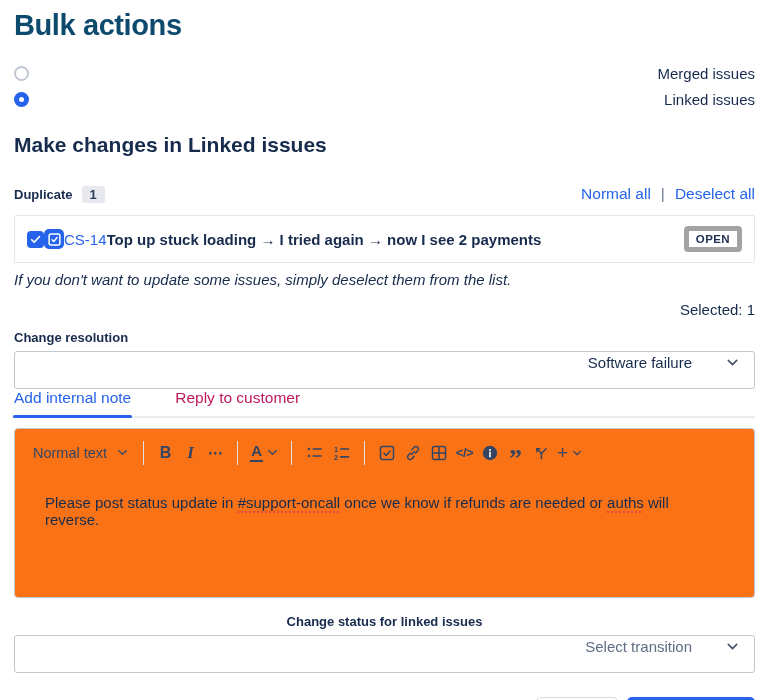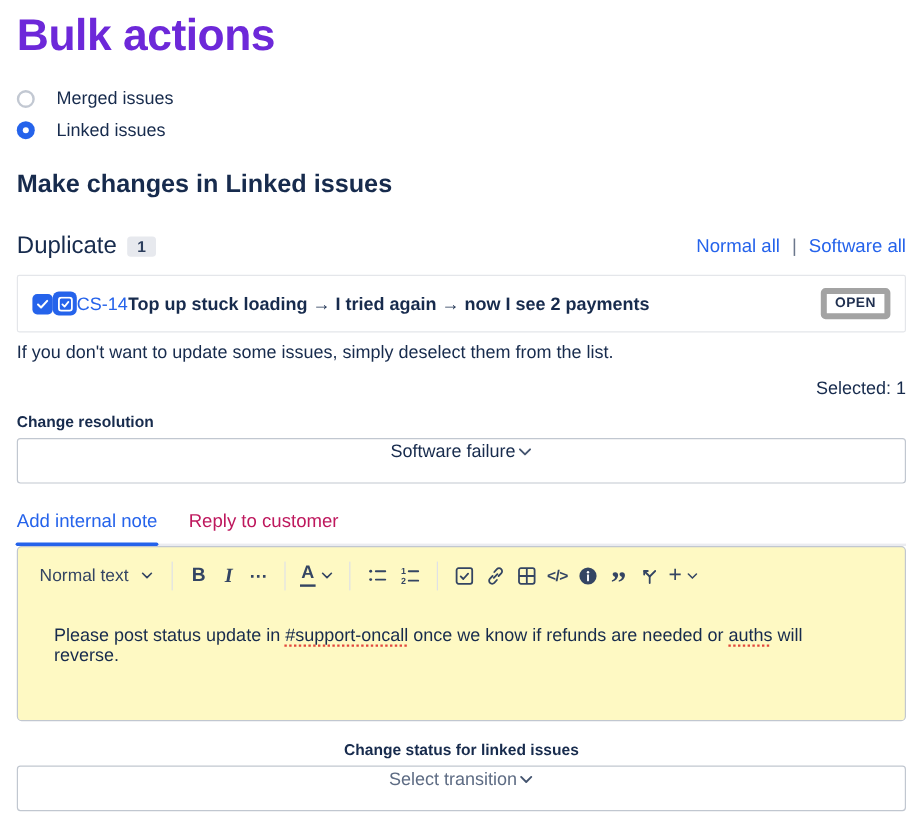--- a/index.html
+++ b/index.html
@@ -4,64 +4,64 @@
 <style>
   * { margin:0; padding:0; box-sizing:border-box; }
   html,body { background:#fff; }
   body {
     width:769px; height:700px;
     font-family:"Liberation Sans", sans-serif;
     font-size:15px; color:#172B4D; overflow:hidden;
   }
   .page { padding:7px 14px 0 14px; }
 
-  h1.page-title { font-size:37px; font-weight:700; color:#6d28d9; letter-spacing:-0.4px; margin-top:2px; }
+  h1.page-title { font-size:29px; font-weight:700; color:#0c4a6e; letter-spacing:-0.4px; margin-top:2px; }
 
   
   .radios { margin-top:23px; display:flex; flex-direction:column; gap:9px; }
-  .radio-row { display:flex; align-items:center; gap:18px; cursor:pointer; }
+  .radio-row { display:flex; align-items:center; gap:18px; cursor:pointer;justify-content:space-between; }
   .radio-dot { width:15px; height:15px; border-radius:50%; border:2px solid #C2C8D2; background:#fff; flex:0 0 auto; position:relative; }
   .radio-dot.selected { border:none; background:#2563EB; }
   .radio-dot.selected::after { content:""; position:absolute; top:5px; left:5px; width:5px; height:5px; border-radius:50%; background:#fff; }
 
   .section-heading { margin-top:25px; font-weight:700; font-size:21px; }
 
   
   .list-header { margin-top:28px; display:flex; justify-content:space-between; align-items:center; }
   .group-wrap { display:flex; align-items:center; gap:9px; }
-  .group-label { font-weight:400; font-size:20px; }
+  .group-label { font-weight:700; font-size:13px; }
   .count-badge { background:#E7E9EE; color:#2C3E5D; border-radius:3px; padding:1px 8px; font-size:13px; font-weight:600; }
   .select-links { display:flex; align-items:center; gap:10px; font-size:15.5px; }
   .select-links a { color:#2563EB; text-decoration:none; cursor:pointer; }
   .pipe-sep { color:#6B778C; }
 
   
   .issue-row { margin-top:12px; border:1px solid #E4E6EA; border-radius:2px; background:#fff; display:flex; align-items:center; padding:10px 12px; }
   .row-checkbox { width:17px; height:17px; background:#2563EB; border-radius:4px; display:flex; align-items:center; justify-content:center; cursor:pointer; flex:0 0 auto; }
   .type-icon { width:20px; height:20px; background:#2563EB; border-radius:5px; display:flex; align-items:center; justify-content:center; flex:0 0 auto; }
   .issue-key { color:#2563EB; font-weight:500; text-decoration:none; cursor:pointer; white-space:nowrap; }
   .issue-summary { color:#172B4D; white-space:nowrap; overflow:hidden;font-weight:bold; }
   .status-lozenge { margin-left:auto; border:5px solid #a3a3a3; border-radius:4px; padding:2px 7px; font-size:11.5px; font-weight:700; letter-spacing:0.4px; color:#1F2F4F; background:#fff; flex:0 0 auto; }
 
-  .hint-text { margin-top:8px; }
+  .hint-text { margin-top:8px;font-style:italic; }
   .selected-count { margin-top:13px; text-align:right; }
 
   .field-label { display:block; margin-top:12px; margin-bottom:6px; font-size:13px; font-weight:700; }
-  .select-box { height:38px; border:1px solid #C1C7D0; border-radius:3px; display:flex; align-items:center; justify-content:center; padding:0 14px 16px 15px; cursor:pointer; background:#fff; }
+  .select-box { height:38px; border:1px solid #C1C7D0; border-radius:3px; display:flex; align-items:center; justify-content:flex-end; padding:0 14px 16px 15px; cursor:pointer; background:#fff;gap:33px; }
   .select-box .chev { color:#44546F; display:flex; }
   .placeholder-text { color:#5E6C84; }
 
   
-  .tabs { margin-top:23px; display:flex; gap:26px; border-bottom:2px solid #EBECF0; padding-bottom:9px; }
+  .tabs { display:flex; gap:44px; border-bottom:2px solid #EBECF0; padding-bottom:9px; }
   .tab { font-size:15.5px; color:#be185d; cursor:pointer; position:relative; }
   .tab.active { color:#2563EB; }
   .tab.active::after { content:""; position:absolute; left:-1px; right:-1px; bottom:-11px; height:3px; background:#2563EB; border-radius:2px; }
 
   
-  .editor { margin-top:0; border:1px solid #C1C7D0; border-radius:4px; height:146px; background:#fef9c3; }
+  .editor { margin-top:10px; border:1px solid #C1C7D0; border-radius:4px; height:170px; background:#f97316; }
   .toolbar { display:flex; align-items:center; padding:10px 10px 2px 13px; color:#344563; }
   .tb-btn { display:flex; align-items:center; justify-content:center; min-width:25px; height:27px; border-radius:3px; cursor:pointer; gap:3px; padding:0 3px; }
   .tb-divider { width:1px; height:24px; background:#DFE1E6; margin:0 9px; flex:0 0 auto; }
   .style-btn { font-size:14.5px; padding:0 5px; gap:9px; }
   .glyph-bold { font-weight:700; font-size:16px; }
   .glyph-italic { font-family:"Liberation Serif", serif; font-style:italic; font-weight:600; font-size:17px; }
   .glyph-more { font-size:15px; font-weight:700; letter-spacing:1px; }
   .glyph-colorA { font-size:15px; font-weight:600; line-height:1.1; border-bottom:2.5px solid #344563; padding:0 1px 1px 1px; }
   .glyph-code { font-size:13px; font-weight:700; letter-spacing:-0.5px; }
   .glyph-quote { font-family:"Liberation Serif", serif; font-size:26px; font-weight:700; line-height:0; position:relative; top:6px; }
@@ -98,21 +98,21 @@
   <div class="section-heading">Make changes in Linked issues</div>
 
   <div class="list-header">
     <div class="group-wrap">
       <span class="group-label">Duplicate</span>
       <span class="count-badge">1</span>
     </div>
     <div class="select-links">
       <a>Normal all</a>
       <span class="pipe-sep">|</span>
-      <a>Software all</a>
+      <a>Deselect all</a>
     </div>
   </div>
 
   <div class="issue-row">
     <span class="row-checkbox">
       <svg width="13" height="13" viewBox="0 0 16 16">
           <path d="M3.3 8.3l3.1 3.1 6.3-6.8" fill="none" stroke="#fff" stroke-width="2.1" stroke-linecap="round" stroke-linejoin="round"></path>
         </svg>
     </span>
     <span class="type-icon">

